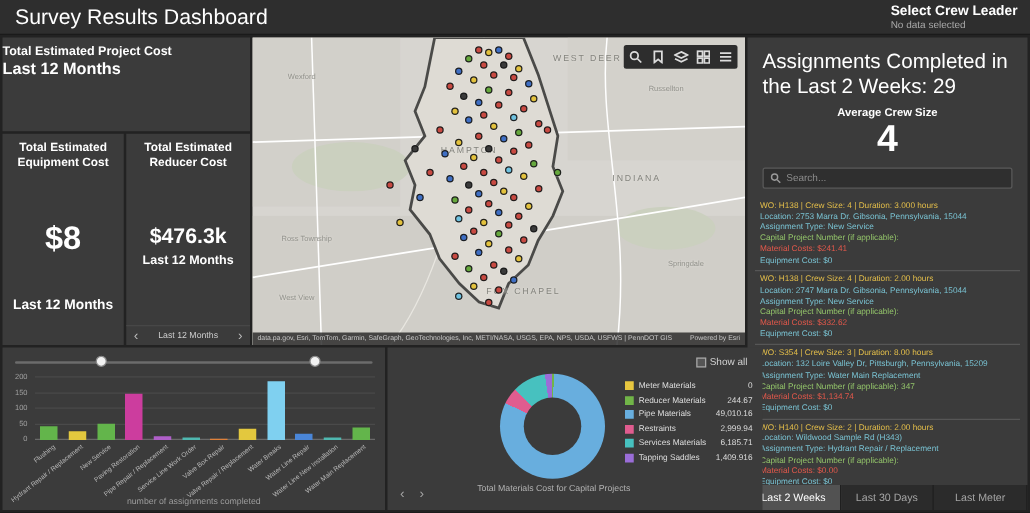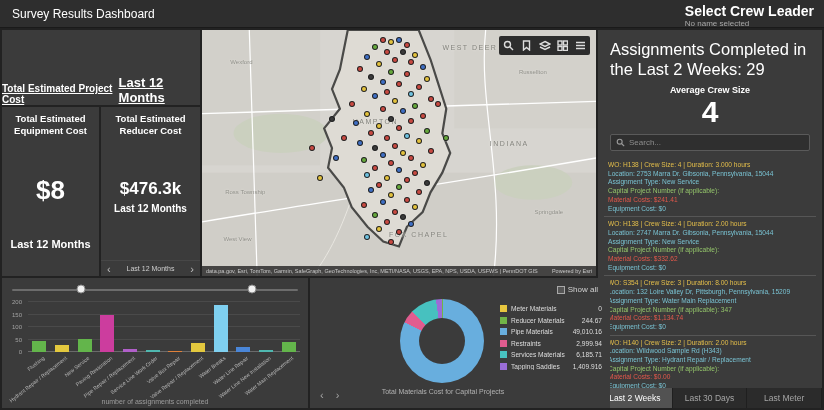--- a/index.html
+++ b/index.html
@@ -2,29 +2,29 @@
 <html><head>
 <meta charset="utf-8">
 <style>
   * { margin:0; padding:0; box-sizing:border-box; }
   html,body { background:#191919; }
   body { font-family:"Liberation Sans", sans-serif; }
   #app { position:relative; width:824px; height:410px; background:#222; overflow:hidden; }
 
   
   #header { position:absolute; left:0; top:0; width:824px; height:28px; background:#2e2e2e; border-bottom:1px solid #1a1a1a; }
-  #header .title { position:absolute; left:12px; top:0; line-height:28px; font-size:12px; color:#fff; }
+  #header .title { position:absolute; left:12px; top:0; line-height:28px; font-size:17px; color:#fff; }
   #crew { position:absolute; right:10px; top:3px; cursor:pointer; }
-  #crew .lbl { font-size:14px; font-weight:bold; color:#fff; }
+  #crew .lbl { font-size:11px; font-weight:bold; color:#fff; }
   #crew .val { font-size:8px; color:#a9a9a9; }
 
   .panel { position:absolute; background:#3b3b3b; color:#fff; }
 
   
-  #p-project { left:2px; top:30px; width:198px; height:75px; display:flex; flex-direction:row; align-items:flex-end;text-decoration:underline; }
+  #p-project { left:2px; top:30px; width:198px; height:75px; display:flex; flex-direction:column; align-items:flex-start; }
   #p-project .hdr { font-size:10px; font-weight:bold; margin-top:6px; }
   #p-project .val { font-size:28px; font-weight:bold; line-height:1.05; margin-top:1px; }
   #p-project .per { font-size:13px; font-weight:bold; }
 
   #p-equip { left:2px; top:107px; width:97px; height:169px; display:flex; flex-direction:column; align-items:center; }
   #p-equip .hdr { font-size:9.5px; font-weight:bold; text-align:center; padding:6px 4px 0 4px; line-height:1.25; }
   #p-equip .val { font-size:26px; font-weight:bold; margin-top:38px; }
   #p-equip .per { font-size:11px; font-weight:bold; margin-top:32px; }
 
   #p-material { left:101px; top:107px; width:99px; height:169px; display:flex; flex-direction:column; align-items:center; }
@@ -102,21 +102,21 @@
 </style>
 </head>
 <body>
 
 <div id="app">
 
   <div id="header">
     <div class="title">Survey Results Dashboard</div>
     <div id="crew">
       <div class="lbl">Select Crew Leader</div>
-      <div class="val">No name selected</div>
+      <div class="val">No data selected</div>
     </div>
   </div>
 
   <div id="p-project" class="panel">
     <div class="hdr">Total Estimated Project Cost</div>
     <div class="per">Last 12 Months</div>
   </div>
 
   <div id="p-equip" class="panel">
     <div class="hdr">Total Estimated Equipment Cost</div>

